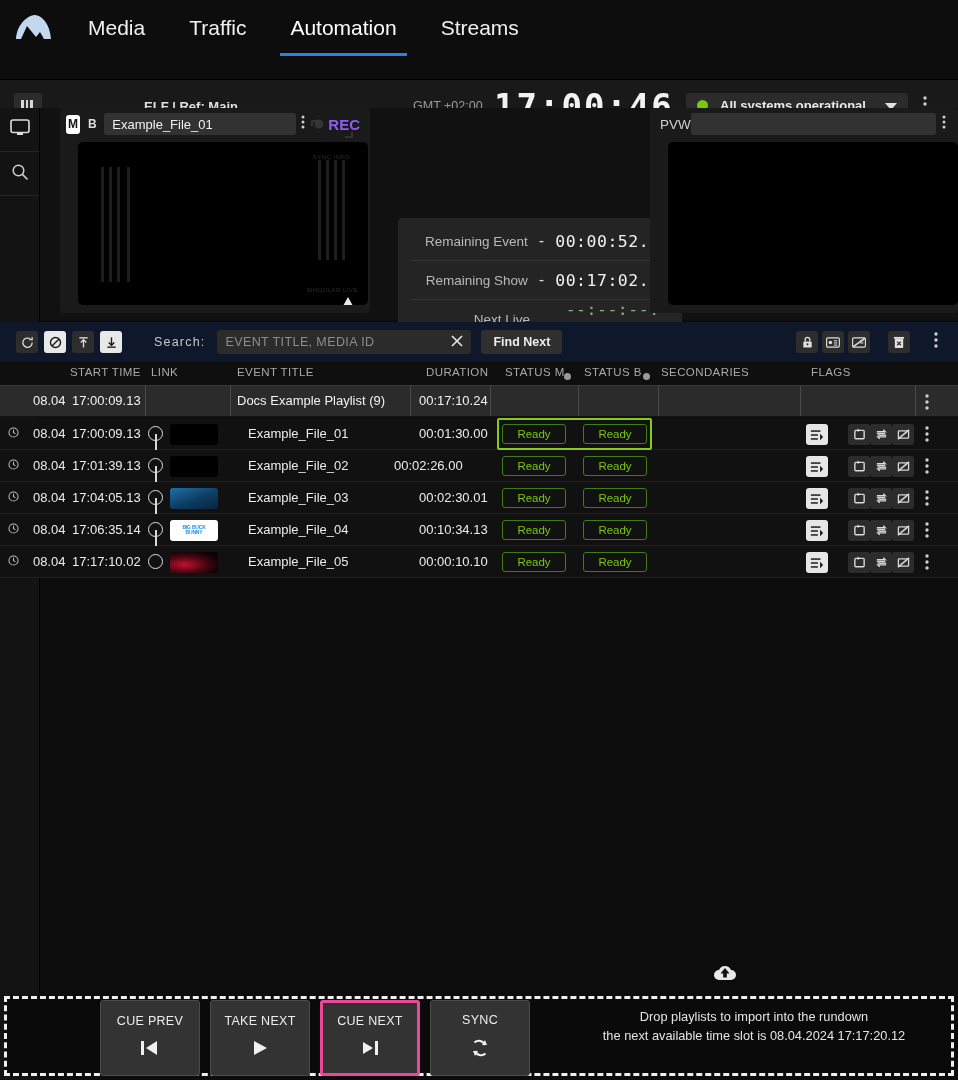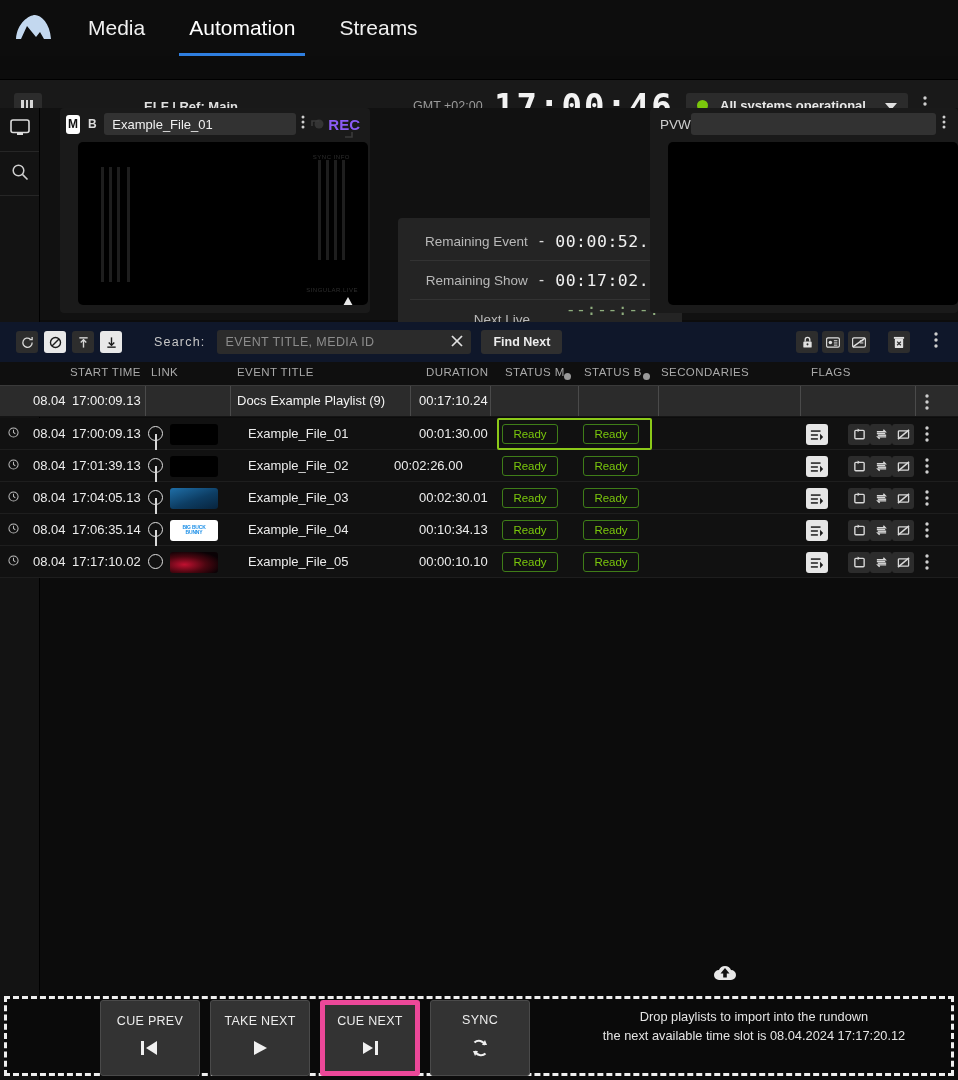--- a/index.html
+++ b/index.html
@@ -177,21 +177,21 @@
   .row > * { position:absolute; }
   .cell { top:8px; }
   .clock-ic { left:8px; top:8px; }
   .linkdot {
     left:148px; top:8px; width:15px; height:15px; border-radius:50%;
     border:1.6px solid #e0e0e0; background:#111;
   }
   .linkline { left:155px; top:0; width:1.5px; height:32px; background:#d8d8d8; }
   .thumb { left:170px; top:6px; width:48px; height:21px; border-radius:3px; overflow:hidden; background:#000; }
   .status {
-    top:6px; height:20px; width:56px; border:1px solid #3f7d18; border-radius:3px;
+    top:6px; height:20px; width:64px; border:1px solid #3f7d18; border-radius:3px;
     color:#7ac70c; font-size:11.5px; display:flex; align-items:center; justify-content:center;
   }
   .st-m { left:502px; }
   .st-b { left:583px; }
   .flagbtn {
     top:6px; width:22px; height:21px; border-radius:3px;
     display:flex; align-items:center; justify-content:center; cursor:pointer;
   }
   .flag-white { left:806px; background:#e6e6e6; }
   .flag-dark { background:#2c2c2c; }
@@ -210,37 +210,40 @@
     position:absolute; left:560px; right:10px; top:8px; text-align:center;
     font-size:12.8px; color:#e4e4e4; line-height:19px;
   }
   .cloud { position:absolute; left:712px; top:963px; }
   .ctrlbar { position:absolute; left:100px; bottom:4px; display:flex; gap:10px; }
   .ctrlbtn {
     width:100px; height:76px; background:#333333; border:1px solid #4a4a4a;
     border-radius:3px; display:flex; flex-direction:column; align-items:center;
     justify-content:center; gap:10px; cursor:pointer;
   }
-  .ctrlbtn.hl { border:5px solid #ec4899; }
+  .ctrlbtn.hl { border:3px solid #ec4899; }
   .ctrllabel { font-size:12.5px; color:#ededed; letter-spacing:.3px; }
 </style>
 </head>
 <body>
 
 <div class="app">
 
   <div class="topnav">
     <div class="logo">
       <svg width="40" height="28" viewBox="0 0 40 28">
         <path d="M3 25 C4 9, 16 1, 22 1 C28 1, 37 9, 38 25 L31 25 L27 18 L23 23 L14 12 L8 25 Z" fill="#c3d8ef"></path>
       </svg>
     </div>
     <div class="navtabs">
       <div class="navtab">
           <span>Media</span>
+        </div>
+      <div class="navtab">
+          <span>Traffic</span>
         </div>
       <div class="navtab active">
           <span>Automation</span>
         </div>
       <div class="navtab">
           <span>Streams</span>
         </div>
     </div>
   </div>
 

